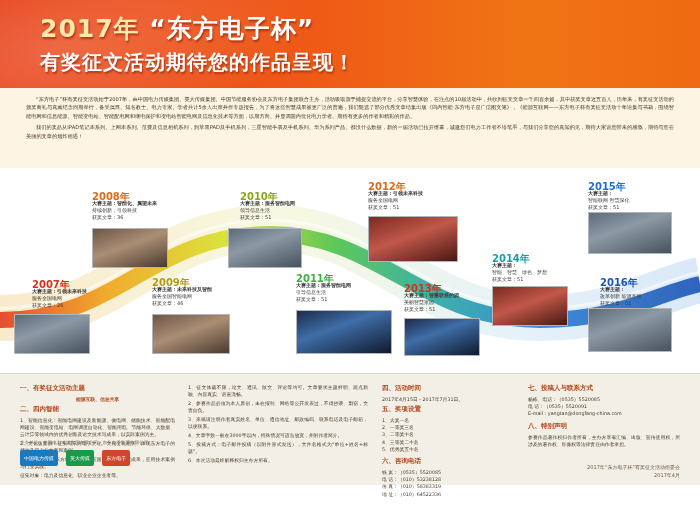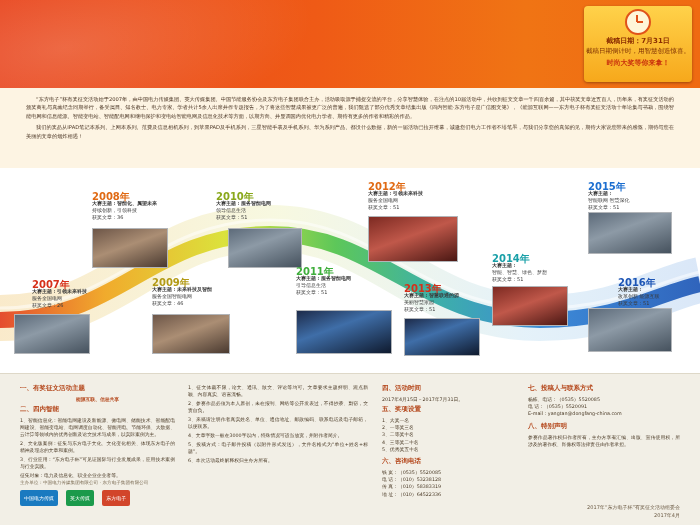--- a/index.html
+++ b/index.html
@@ -76,21 +76,21 @@
     background:linear-gradient(160deg,#5d6b7a 0%,#8d9aa6 40%,#46525e 100%);
   }
   .card .ph.warm{background:linear-gradient(160deg,#6d5648 0%,#ab8e74 45%,#4a3a30 100%);}
   .card .ph.blue{background:linear-gradient(160deg,#2f4a6d 0%,#6f8fb4 45%,#1f3category 100%);}
   .card .ph.red{background:linear-gradient(160deg,#7d2a22 0%,#c0584a 45%,#4a1713 100%);}
   .card .ph.stage{background:linear-gradient(160deg,#1d2b4a 0%,#3f6ea8 40%,#0f1a2e 100%);}
   .txtblock{position:absolute;font-size:5px;line-height:7px;color:#3a3a3a;}
   .txtblock .t{font-weight:bold;}
   
   .details{
-    position:absolute;left:0;top:373px;width:700px;height:152px;
+    position:absolute;left:0;top:373px;width:700px;height:112px;
     background:#f2efe6;
     border-top:1px solid #ded8c8;
     box-sizing:border-box;
     padding:8px 20px 0 20px;
   }
   .col{position:absolute;top:10px;color:#4a3a26;}
   .col h4{margin:0 0 3px 0;font-size:6.5px;color:#b4461a;font-weight:bold;}
   .col p{margin:0 0 2px 0;font-size:4.8px;line-height:7px;text-align:justify;}
   .col .line{font-size:4.8px;line-height:7.2px;margin:0;}
   .footer-logos{
@@ -111,26 +111,25 @@
     position:absolute;left:20px;bottom:40px;font-size:4.6px;color:#7a6a52;
   }
 </style>
 </head>
 <body>
 
 <div id="poster">
 
   <div class="header">
     <div class="hdr-title">
-    </div>
-    <div class="badge">
-      <div class="clock"></div>
-      <div class="b1">截稿日期：7月31日</div>
-      <div class="b2">截稿日期倒计时，用智慧创造惊喜。</div>
-      <div class="b3">时尚大奖等你来拿！</div>
+      <div class="hdr-line1">
+        <span class="yr">2017年</span>
+        <span class="quote">“东方电子杯”</span>
+      </div>
+      <div class="hdr-line2">有奖征文活动期待您的作品呈现！</div>
     </div>
   </div>
 
   <div class="intro">
     <p class="indent">“东方电子”杯有奖征文活动始于2007年，由中国电力传媒集团、英大传媒集团、中国节能服务协会及东方电子集团联合主办，活动吸取源于捕捉交流的平台，分享智慧体验，在注点的10届活动中，共收到征文文章一千四百余篇，其中获奖文章近五百人，历年来，有奖征文活动的颁奖商礼与真藏纪念同期举行，备受属目、知名教士、电力专家、学者共计5余人出席并作专题报告，为了将这些智慧成果被更广泛的普遍，我们甄选了部分优秀文章结集出版《四内智能·东方电子是广信图文第》，《能源互联网——东方电子杯有奖征文活动十年论集与书籍，围绕智能电网和信息能源、智能变电站、智能配电网和继电保护和变电站智能电网及信息化技术等方面，以期方向、并显调国内优化电力学者、期待有更多的作者和精彩的作品。</p>
     <p class="indent">我们的奖品从IPAD笔记本系列、上网本系列、范费及信息相机系列，到苹果PAD及手机系列，三星智能手表及手机系列、华为系列产品、都没什么数据，新的一届活动已拉开维幕，诚邀您们电力工作者不塔笔墨，与我们分享您的真知的见，期待大家说您带来的感慨，期待与您在美丽的文章的烟炸相遇！</p>
   </div>
 
   <div class="timeline">
     <svg class="ribbon" viewBox="0 0 700 205" preserveAspectRatio="none">
@@ -161,21 +160,21 @@
       <div class="txtblock" style="left:0;top:10px;width:70px;">
         <div class="t">大赛主题：智能化、属望未来</div>
         <div>持续创新，引领科技</div>
         <div>获奖文章：36</div>
       </div>
     </div>
     <div class="card" style="left:92px;top:60px;width:76px;height:40px;">
         <div class="ph warm"></div>
       </div>
 
-    <div class="node" style="left:216px;top:22px;">
+    <div class="node" style="left:240px;top:22px;">
       <div class="yr-label" style="color:#8aa81c;">2010年</div>
       <div class="txtblock" style="left:0;top:10px;width:70px;">
         <div class="t">大赛主题：服务智能电网</div>
         <div>领导信息生活</div>
         <div>获奖文章：51</div>
       </div>
     </div>
     <div class="card" style="left:228px;top:60px;width:74px;height:40px;">
         <div class="ph"></div>
       </div>
@@ -221,21 +220,21 @@
       <div class="txtblock" style="left:0;top:10px;width:74px;">
         <div class="t">大赛主题：未来科技及智能</div>
         <div>服务全国智能电网</div>
         <div>获奖文章：46</div>
       </div>
     </div>
     <div class="card" style="left:152px;top:146px;width:78px;height:40px;">
         <div class="ph warm"></div>
       </div>
 
-    <div class="node" style="left:296px;top:97px;">
+    <div class="node" style="left:296px;top:104px;">
       <div class="yr-label" style="color:#3fae3c;">2011年</div>
       <div class="txtblock" style="left:0;top:10px;width:72px;">
         <div class="t">大赛主题：服务智能电网</div>
         <div>引导信息生活</div>
         <div>获奖文章：51</div>
       </div>
     </div>
     <div class="card" style="left:296px;top:142px;width:96px;height:44px;">
         <div class="ph stage"></div>
       </div>
@@ -257,21 +256,21 @@
       <div class="txtblock" style="left:0;top:10px;width:76px;">
         <div class="t">大赛主题：</div>
         <div>智能、智慧、绿色、梦想</div>
         <div>获奖文章：51</div>
       </div>
     </div>
     <div class="card" style="left:492px;top:118px;width:76px;height:40px;">
         <div class="ph red"></div>
       </div>
 
-    <div class="node" style="left:618px;top:108px;">
+    <div class="node" style="left:600px;top:108px;">
       <div class="yr-label" style="color:#1d55b5;">2016年</div>
       <div class="txtblock" style="left:0;top:10px;width:80px;">
         <div class="t">大赛主题：</div>
         <div>改革创新 能源互联</div>
         <div>获奖文章：51</div>
       </div>
     </div>
     <div class="card" style="left:588px;top:140px;width:84px;height:44px;">
         <div class="ph blue"></div>
       </div>

